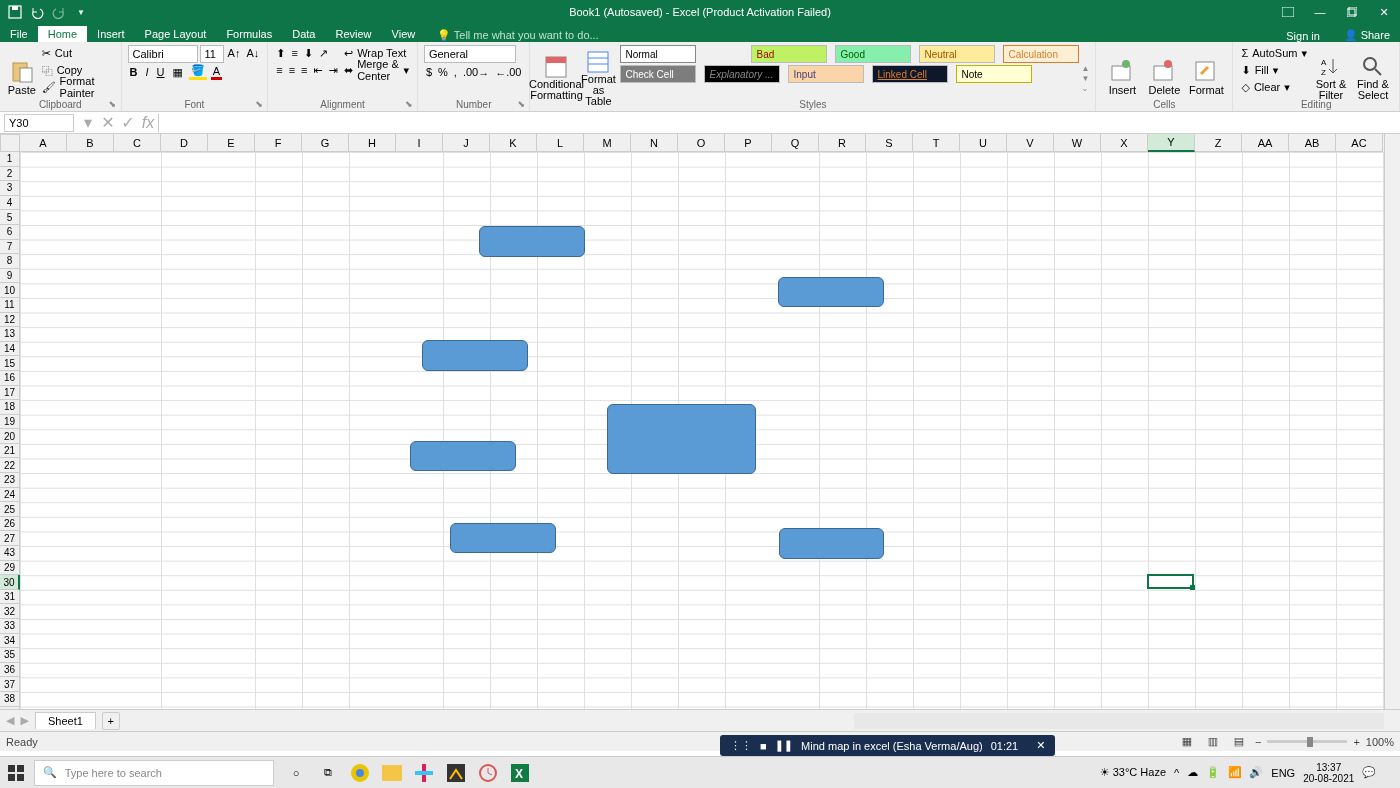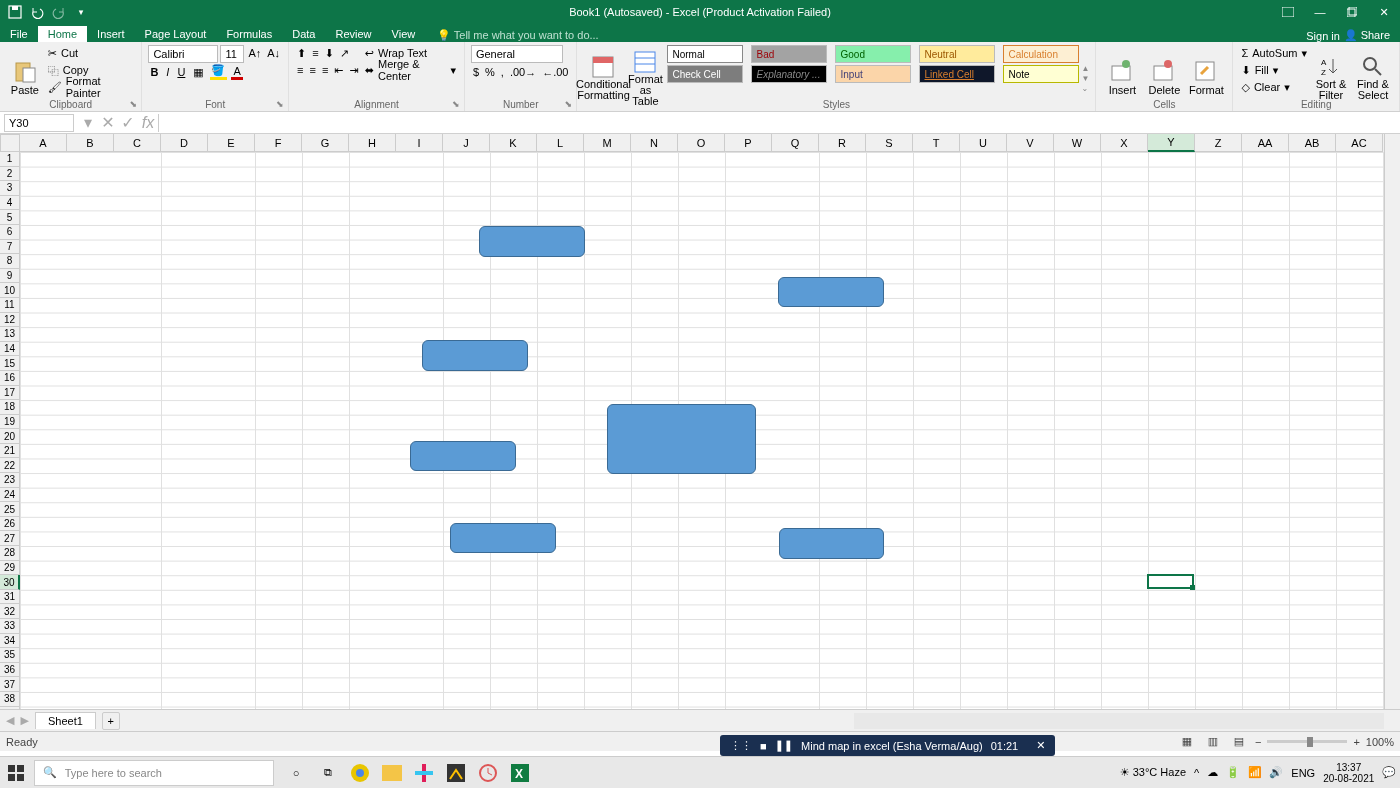--- a/index.html
+++ b/index.html
@@ -9,21 +9,21 @@
 .qat { display: flex; align-items: center; gap: 4px; padding-left: 6px; }
 .qat .icon { width: 18px; height: 18px; display: flex; align-items: center; justify-content: center; cursor: pointer; }
 .title-text { position: absolute; left: 50%; transform: translateX(-50%); }
 .win-controls { position: absolute; right: 0; display: flex; }
 .win-controls div { width: 32px; height: 24px; display: flex; align-items: center; justify-content: center; cursor: pointer; }
 
 .ribbon-tabs { background: #0d7548; height: 18px; display: flex; align-items: flex-end; color: #fff; font-size: 11px; }
 .ribbon-tabs .tab { padding: 2px 10px; cursor: pointer; }
 .ribbon-tabs .tab.active { background: #fff; color: #0d7548; }
 .ribbon-tabs .tellme { color: #bde0d0; padding-left: 12px; }
-.ribbon-right { margin-left: auto; display: flex; align-items: center; gap: 4px; padding-right: 10px; }
+.ribbon-right { margin-left: auto; display: flex; align-items: center; gap: 24px; padding-right: 10px; }
 
 .ribbon { background: #f0f0f0; height: 70px; border-bottom: 1px solid #d0d0d0; display: flex; font-size: 11px; }
 .ribbon-group { border-right: 1px solid #e0e0e0; padding: 3px 6px 0 6px; display: flex; flex-direction: column; position: relative; }
 .ribbon-group-label { position: absolute; bottom: 1px; left: 0; right: 0; text-align: center; font-size: 10px; color: #666; }
 .ribbon-group-content { flex: 1; display: flex; gap: 2px; }
 .vert { display: flex; flex-direction: column; gap: 1px; }
 .btn-big { display: flex; flex-direction: column; align-items: center; justify-content: center; width: 40px; cursor: pointer; }
 .btn-big .ico { width: 24px; height: 24px; }
 .btn-small { display: flex; align-items: center; gap: 4px; height: 16px; cursor: pointer; padding: 0 2px; }
 .combo { border: 1px solid #bbb; background: #fff; height: 18px; padding: 0 4px; display: flex; align-items: center; font-size: 11px; }
@@ -68,21 +68,21 @@
 .zoom-slider::after { content: ''; position: absolute; left: 50%; top: -3px; width: 6px; height: 10px; background: #888; }
 
 .notification { position: absolute; bottom: 32px; left: 720px; background: #1a2f50; color: #fff; font-size: 11px; padding: 4px 10px; border-radius: 3px; display: flex; align-items: center; gap: 8px; }
 .notification .close { margin-left: 10px; cursor: pointer; }
 
 .taskbar { position: absolute; bottom: 0; left: 0; right: 0; height: 32px; background: #e8e8e8; border-top: 1px solid #ccc; display: flex; align-items: center; font-size: 11px; }
 .start { width: 32px; height: 32px; display: flex; align-items: center; justify-content: center; cursor: pointer; }
 .search-box { display: flex; align-items: center; border: 1px solid #ccc; background: #fff; height: 26px; width: 240px; padding: 0 8px; margin-left: 2px; color: #888; gap: 8px; }
 .task-icons { display: flex; gap: 4px; margin-left: 8px; }
 .task-icon { width: 28px; height: 28px; display: flex; align-items: center; justify-content: center; cursor: pointer; }
-.tray { margin-left: auto; display: flex; align-items: center; gap: 8px; padding-right: 4px; }
+.tray { margin-left: auto; display: flex; align-items: center; gap: 8px; padding-right: 24px; }
 .clock { text-align: center; font-size: 10px; line-height: 11px; }
 
 svg { display: block; }
 </style>
 </head>
 <body>
 
 <div class="titlebar">
   <div class="qat">
     <div class="icon">
@@ -258,21 +258,21 @@
               <rect x="2" y="2" width="20" height="20" fill="#fff" stroke="#4a86e8"></rect>
               <line x1="2" y1="8" x2="22" y2="8" stroke="#4a86e8"></line>
               <line x1="2" y1="14" x2="22" y2="14" stroke="#4a86e8"></line>
             </svg>
           </div>
         <span style="text-align:center;line-height:1">Format as Table</span>
       </div>
       <div class="styles-gallery" id="styles-gallery">
           <div class="styles-row">
             <div class="style-cell" style="background: rgb(255, 255, 255); color: rgb(0, 0, 0); border-color: rgb(136, 136, 136);">Normal</div>
-            <div class="style-cell" style="background: #a3a3a3; color: rgb(156, 0, 6);">Bad</div>
+            <div class="style-cell" style="background: #bef264; color: rgb(156, 0, 6); margin-left: 47px;">Bad</div>
             <div class="style-cell" style="background: #86efac; color: rgb(0, 97, 0);">Good</div>
             <div class="style-cell" style="background: rgb(255, 235, 156); color: rgb(156, 87, 0);">Neutral</div>
             <div class="style-cell" style="background: rgb(253, 239, 211); color: rgb(216, 127, 46); border-color: rgb(216, 127, 46);">Calculation</div>
           </div>
           <div class="styles-row">
             <div class="style-cell" style="background: rgb(125, 125, 125); color: rgb(255, 255, 255);">Check Cell</div>
             <div class="style-cell" style="background: #000000; color: rgb(136, 136, 136); font-style: italic;">Explanatory ...</div>
             <div class="style-cell" style="background: rgb(251, 213, 169); color: rgb(63, 63, 118);">Input</div>
             <div class="style-cell" style="background: #0f172a; color: rgb(216, 127, 46); text-decoration: underline;">Linked Cell</div>
             <div class="style-cell" style="background: rgb(255, 255, 211); color: rgb(0, 0, 0); border-color: rgb(184, 184, 0);">Note</div>
@@ -416,21 +416,21 @@
       <div class="row-h">18</div>
       <div class="row-h">19</div>
       <div class="row-h">20</div>
       <div class="row-h">21</div>
       <div class="row-h">22</div>
       <div class="row-h">23</div>
       <div class="row-h">24</div>
       <div class="row-h">25</div>
       <div class="row-h">26</div>
       <div class="row-h">27</div>
-      <div class="row-h">28</div>
+      <div class="row-h">43</div>
       <div class="row-h">29</div>
       <div class="row-h selected">30</div>
       <div class="row-h">31</div>
       <div class="row-h">32</div>
       <div class="row-h">33</div>
       <div class="row-h">34</div>
       <div class="row-h">35</div>
       <div class="row-h">36</div>
       <div class="row-h">37</div>
       <div class="row-h">38</div>

